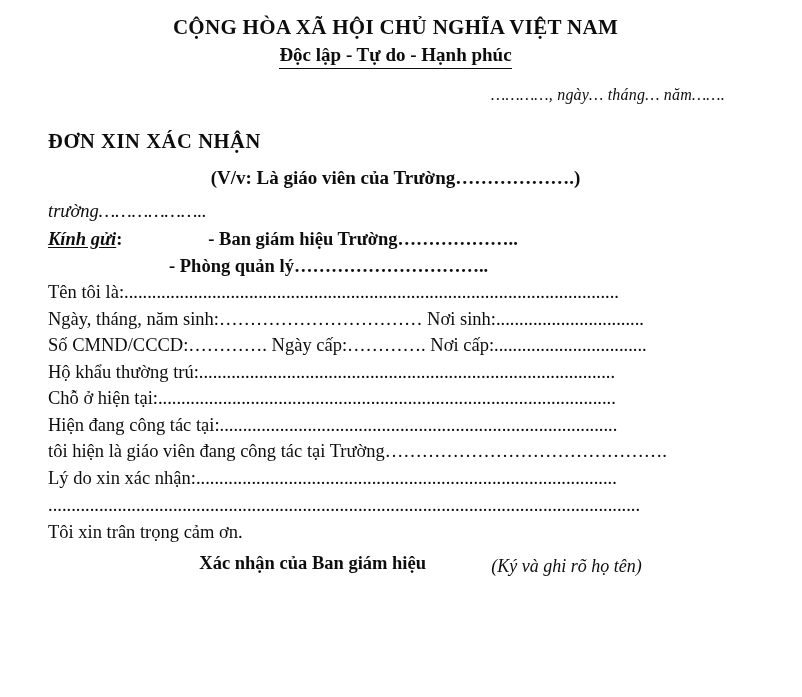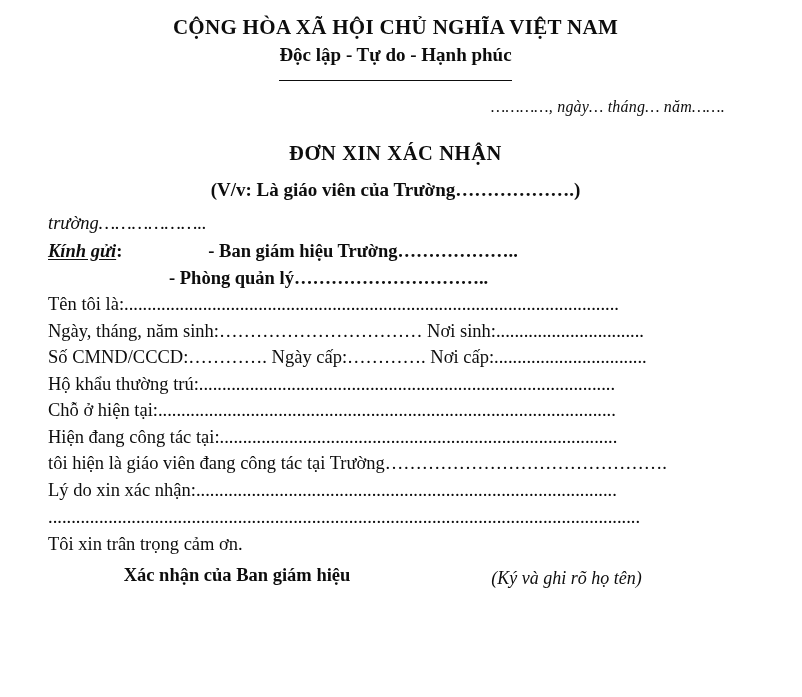--- a/index.html
+++ b/index.html
@@ -34,34 +34,34 @@
   .motto-wrap {
     text-align: center;
     margin-top: 3px;
   }
   .motto {
     display: inline-block;
     font-weight: bold;
     font-size: 19px;
     line-height: 1.25;
     border-bottom: 1.6px solid #0d0d0d;
-    padding-bottom: 13px;
+    padding-bottom: 1px;
   }
   .date-line {
     text-align: right;
     font-style: italic;
     font-size: 16px;
     margin-top: 17px;
     padding-right: 18px;
     letter-spacing: 0.2px;
   }
 
   
   .doc-title {
-    text-align: center;
+    text-align: left;
     font-weight: bold;
     font-size: 20.5px;
     letter-spacing: 0.6px;
     margin-top: 26px;
   }
   .doc-subtitle {
     text-align: center;
     font-weight: bold;
     font-size: 19px;
     margin-top: 14px;
@@ -129,21 +129,21 @@
     margin-top: 1px;
   }
 
   
   .sign-row {
     display: flex;
     margin-top: 7px;
   }
   .sign-left {
     width: 378px;
-    text-align: center;
+    text-align: right;
     font-weight: bold;
     font-size: 18.5px;
   }
   .sign-right {
     flex: 1;
     text-align: center;
     padding-right: 36px;
   }
   .sign-right-title {
     font-weight: bold;

